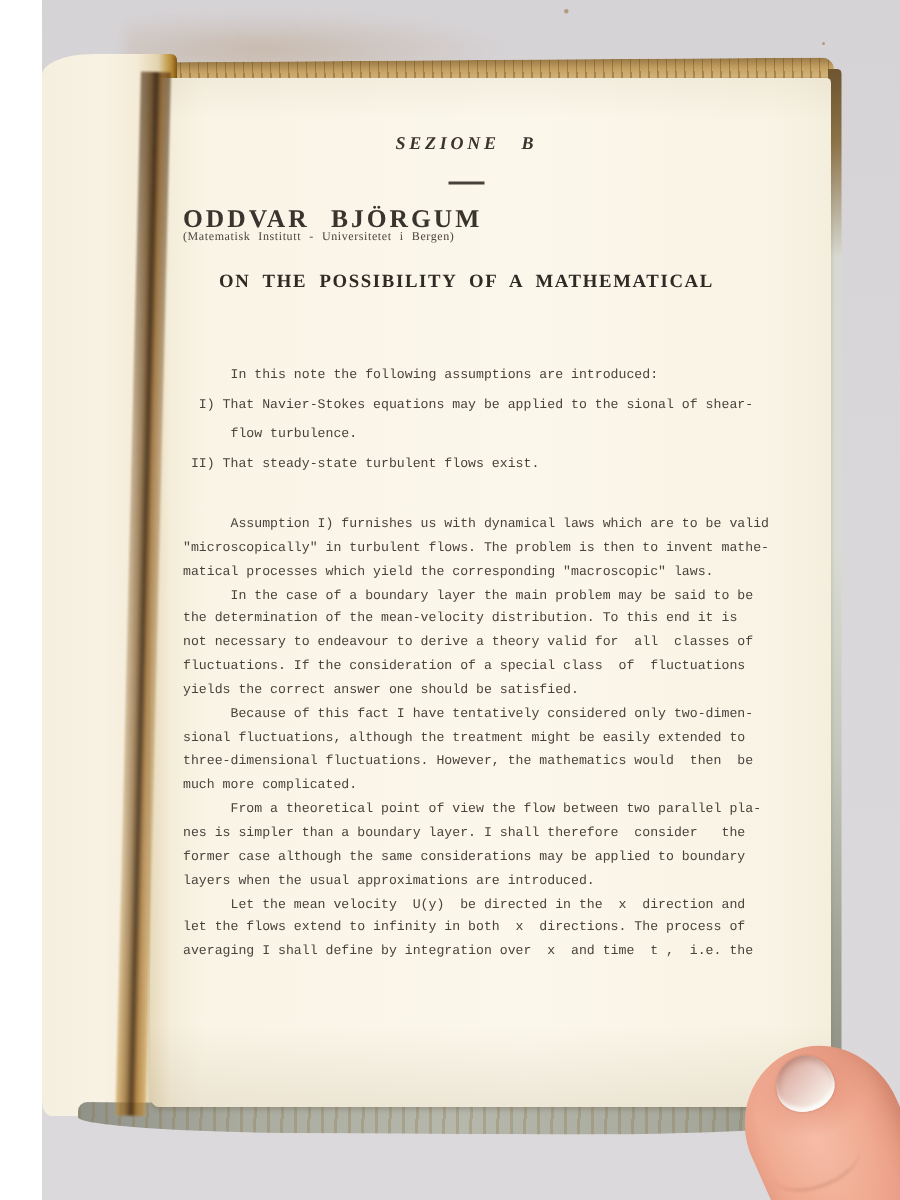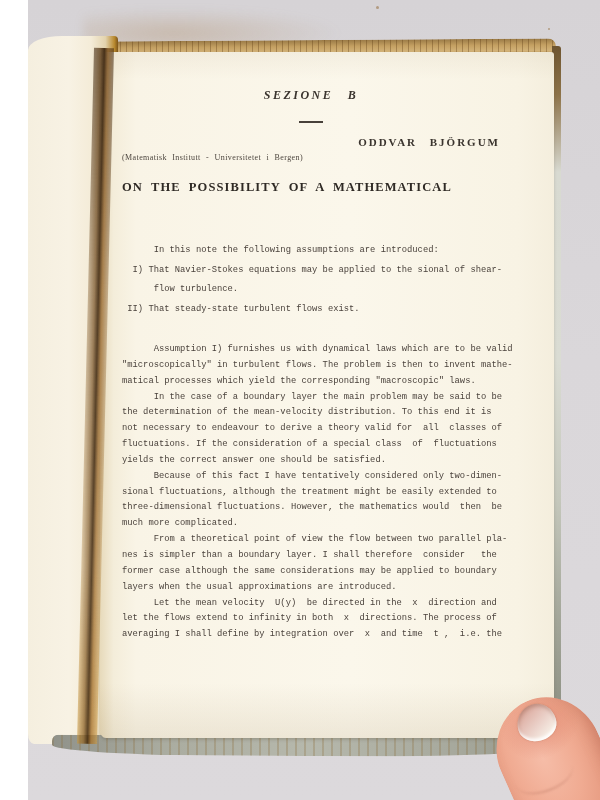--- a/index.html
+++ b/index.html
@@ -71,31 +71,31 @@
   .section-label {
     position: absolute; top: 37px; left: 22px; width: 378px; text-align: center;
     font-style: italic; font-weight: bold; font-size: 12px; line-height: 1;
     letter-spacing: 2.5px; word-spacing: 9px; color: #3a342e;
   }
   .rule {
     position: absolute; top: 69px; left: 199px; width: 24px; height: 0;
     border-top: 2px solid #48413a;
   }
   .author {
-    position: absolute; top: 84px; left: 22px; width: 378px; text-align: right;
-    font-weight: bold; font-size: 11px; line-height: 1.2;
+    position: absolute; top: 84px; left: 22px; width: 378px; text-align: left;
+    font-weight: bold; font-size: 17px; line-height: 1.2;
     letter-spacing: 2px; word-spacing: 8px; color: #3a342e;
   }
   .affiliation {
     position: absolute; top: 101px; left: 22px; width: 378px; text-align: left;
     font-size: 8px; line-height: 1.2;
     letter-spacing: 0.4px; word-spacing: 3px; color: #4c453e;
   }
   .title {
-    position: absolute; left: 22px; width: 378px; text-align: left;
+    position: absolute; left: 22px; width: 378px; text-align: center;
     font-weight: bold; font-size: 12.5px; line-height: 1.1;
     letter-spacing: 1.1px; word-spacing: 4px; color: #2f2a25;
   }
   .title.t1 { top: 129px; }
   .title.t2 { top: 152px; }
   .text-block {
     position: absolute; left: 22px; width: 382px;
     font-family: "Liberation Mono", monospace;
     font-size: 8.8px; color: #4a423c;
     white-space: pre;

